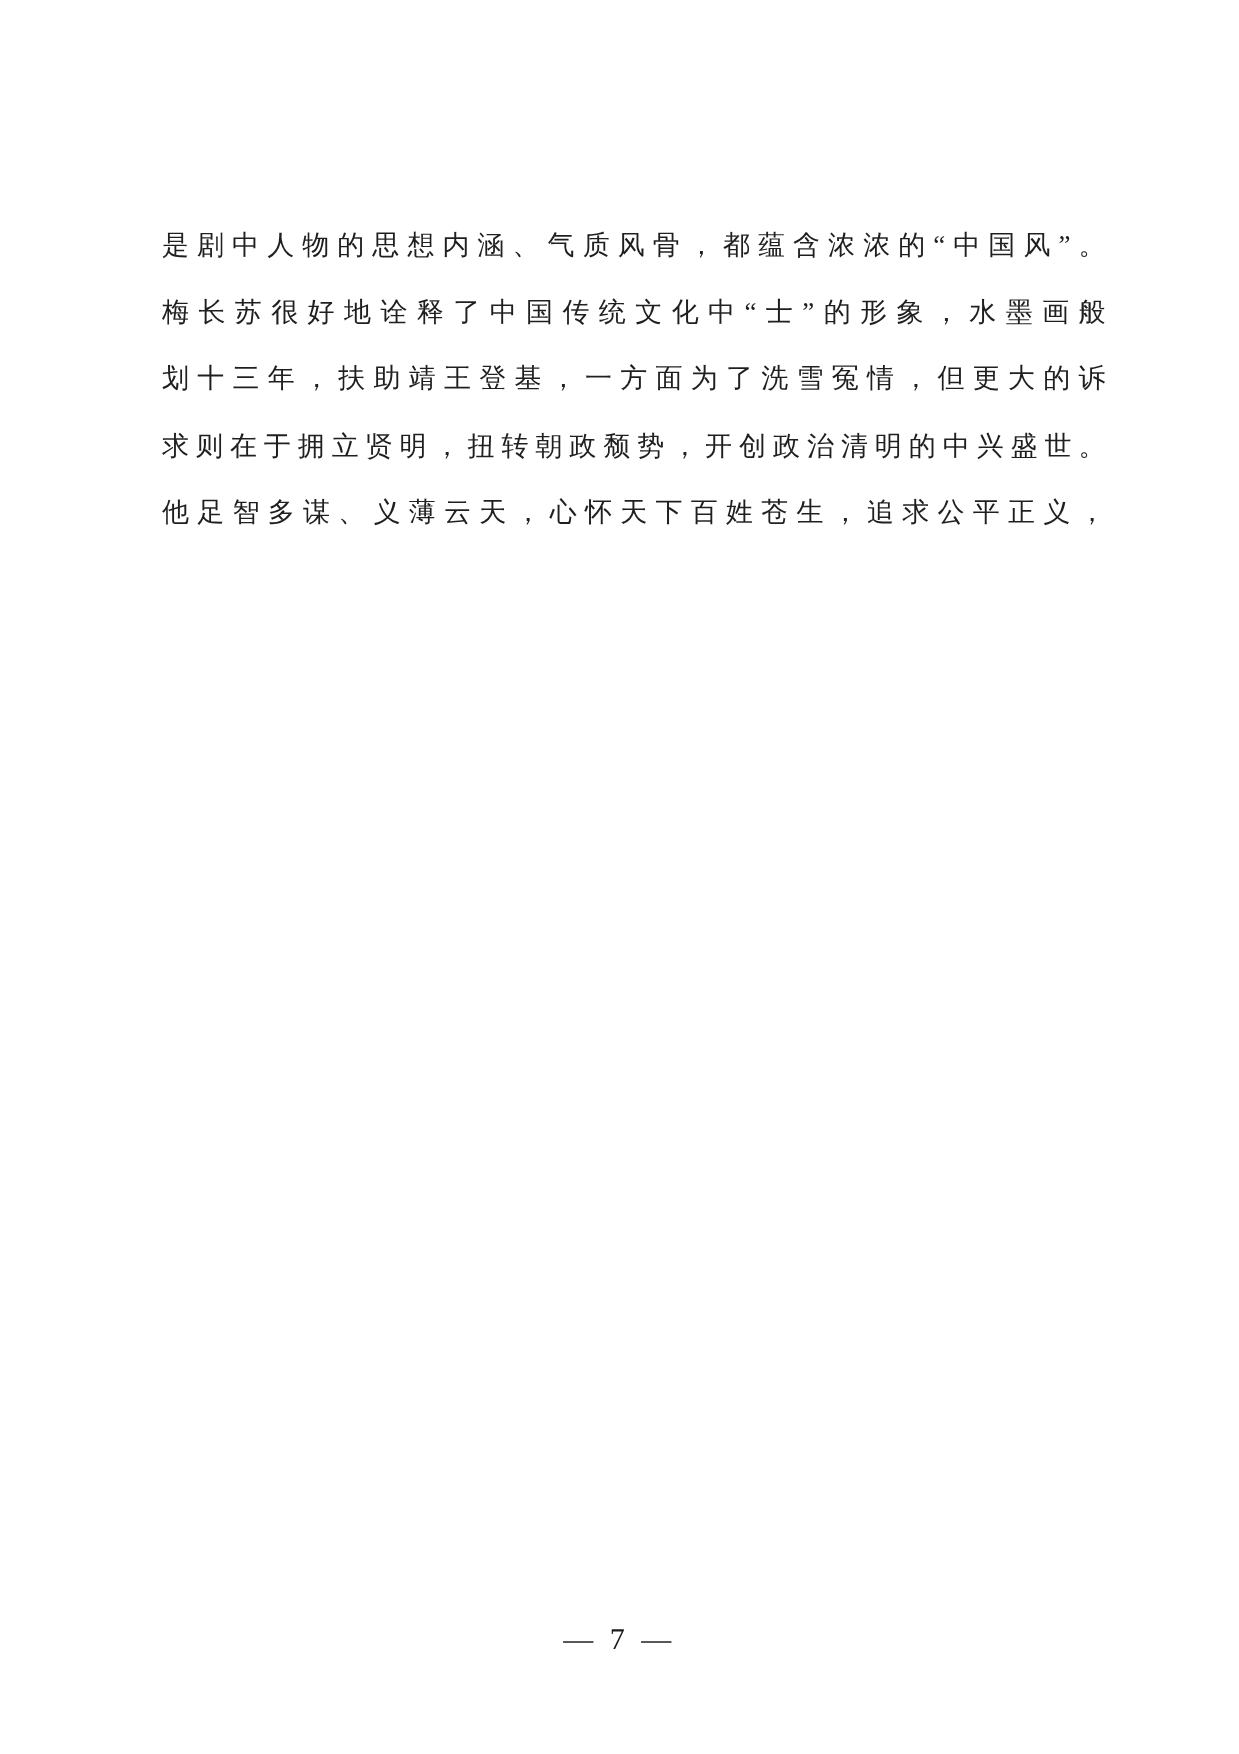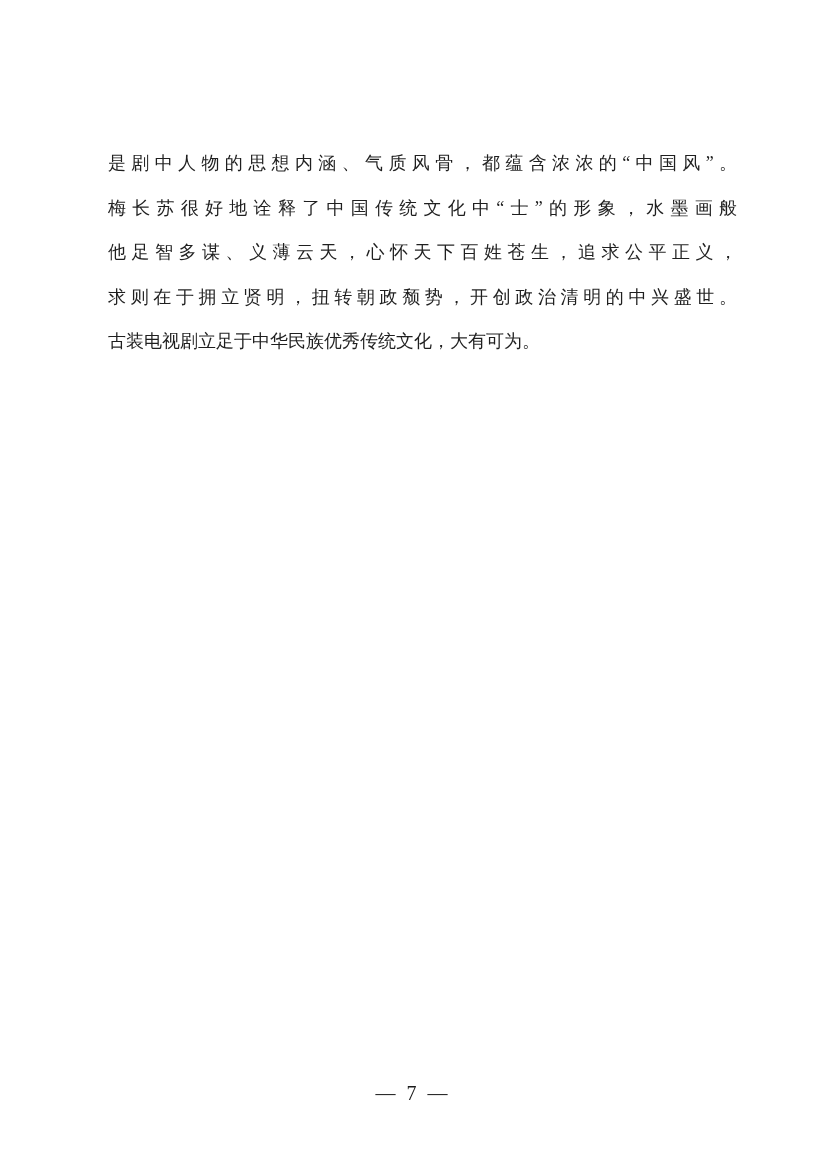--- a/index.html
+++ b/index.html
@@ -46,22 +46,22 @@
   }
 </style>
 </head>
 <body>
 
 <div class="page">
 
   <div class="text-block">
     <div class="line">是剧中人物的思想内涵、气质风骨，都蕴含浓浓的“中国风”。</div>
     <div class="line">梅长苏很好地诠释了中国传统文化中“士”的形象，水墨画般</div>
+    <div class="line">划十三年，扶助靖王登基，一方面为了洗雪冤情，但更大的诉</div>
+    <div class="line">求则在于拥立贤明，扭转朝政颓势，开创政治清明的中兴盛世。</div>
     <div class="line">他足智多谋、义薄云天，心怀天下百姓苍生，追求公平正义，</div>
-    <div class="line">求则在于拥立贤明，扭转朝政颓势，开创政治清明的中兴盛世。</div>
-    <div class="line last">古装电视剧立足于中华民族优秀传统文化，大有可为。</div>
   </div>
 
   <div class="footer">
     <span>— 7 —</span>
   </div>
 
 </div>
 
 </body></html>

